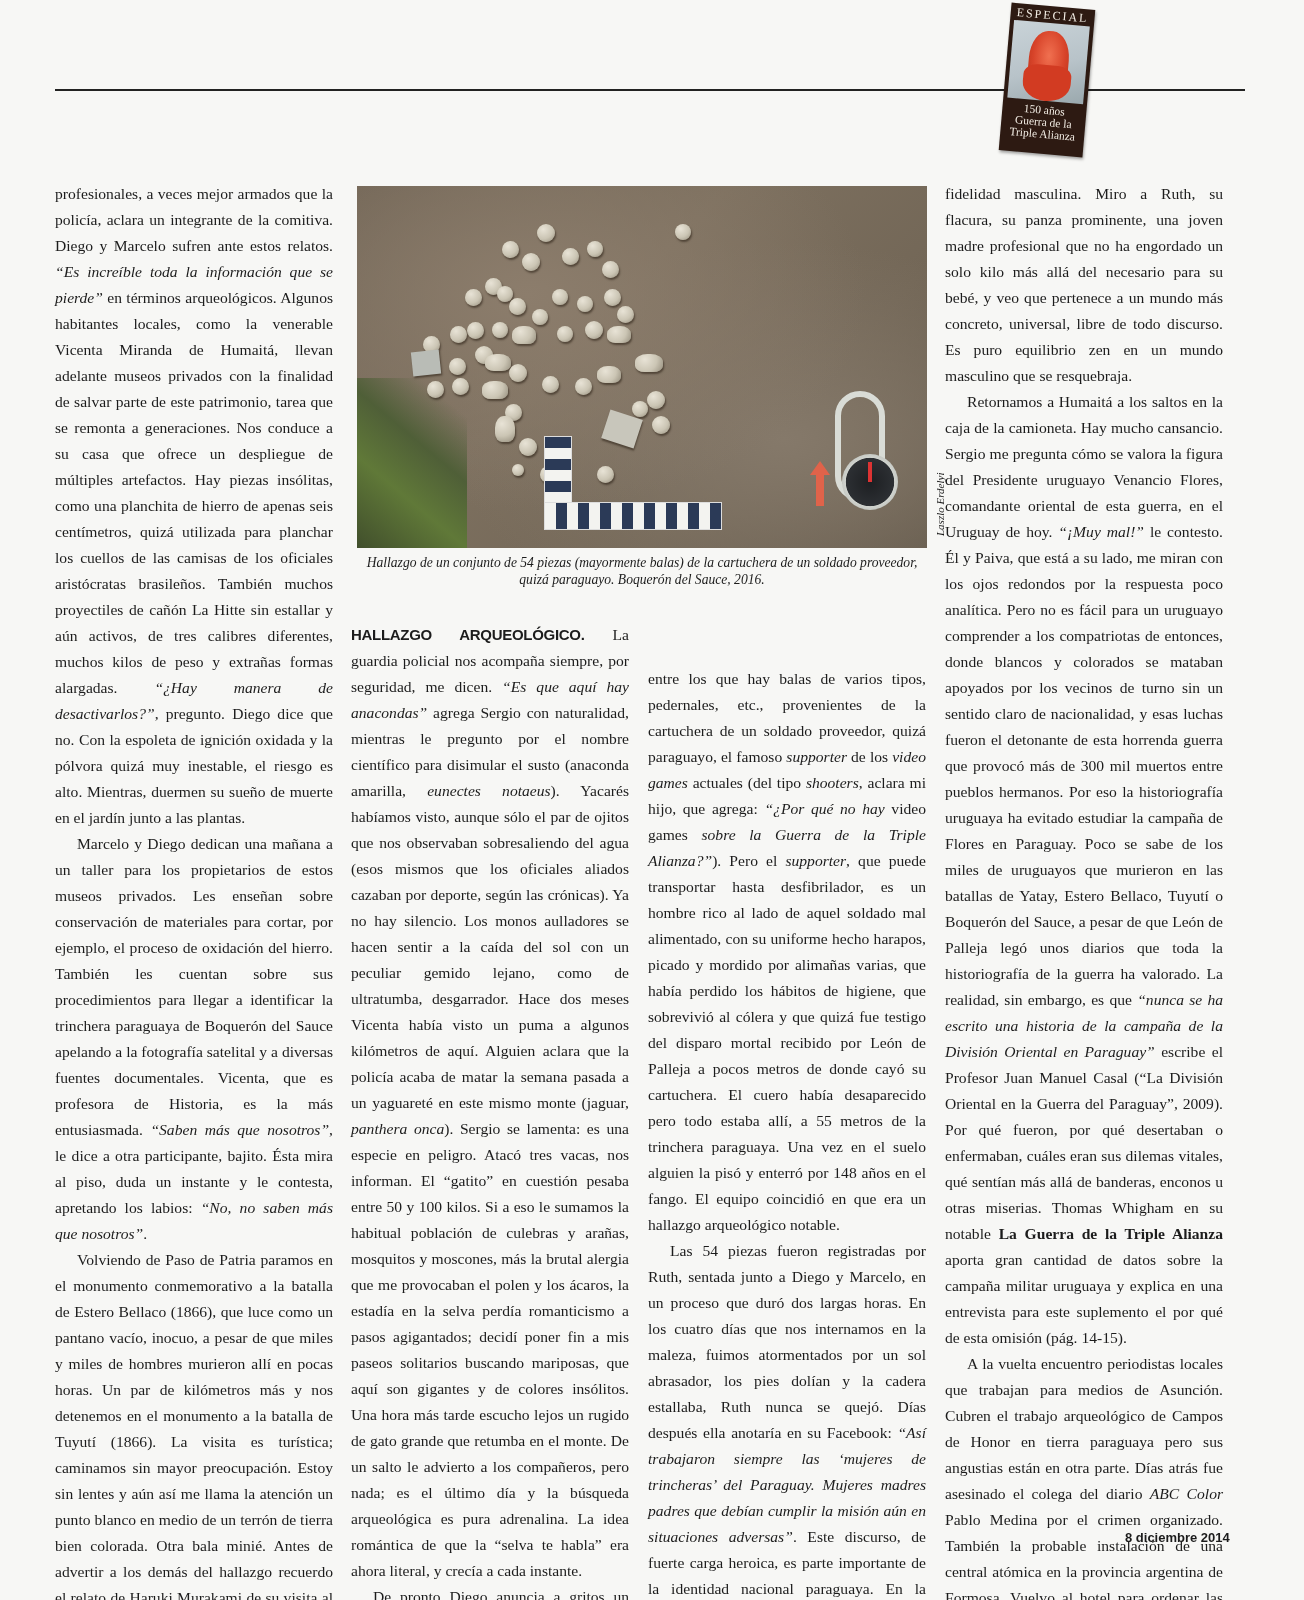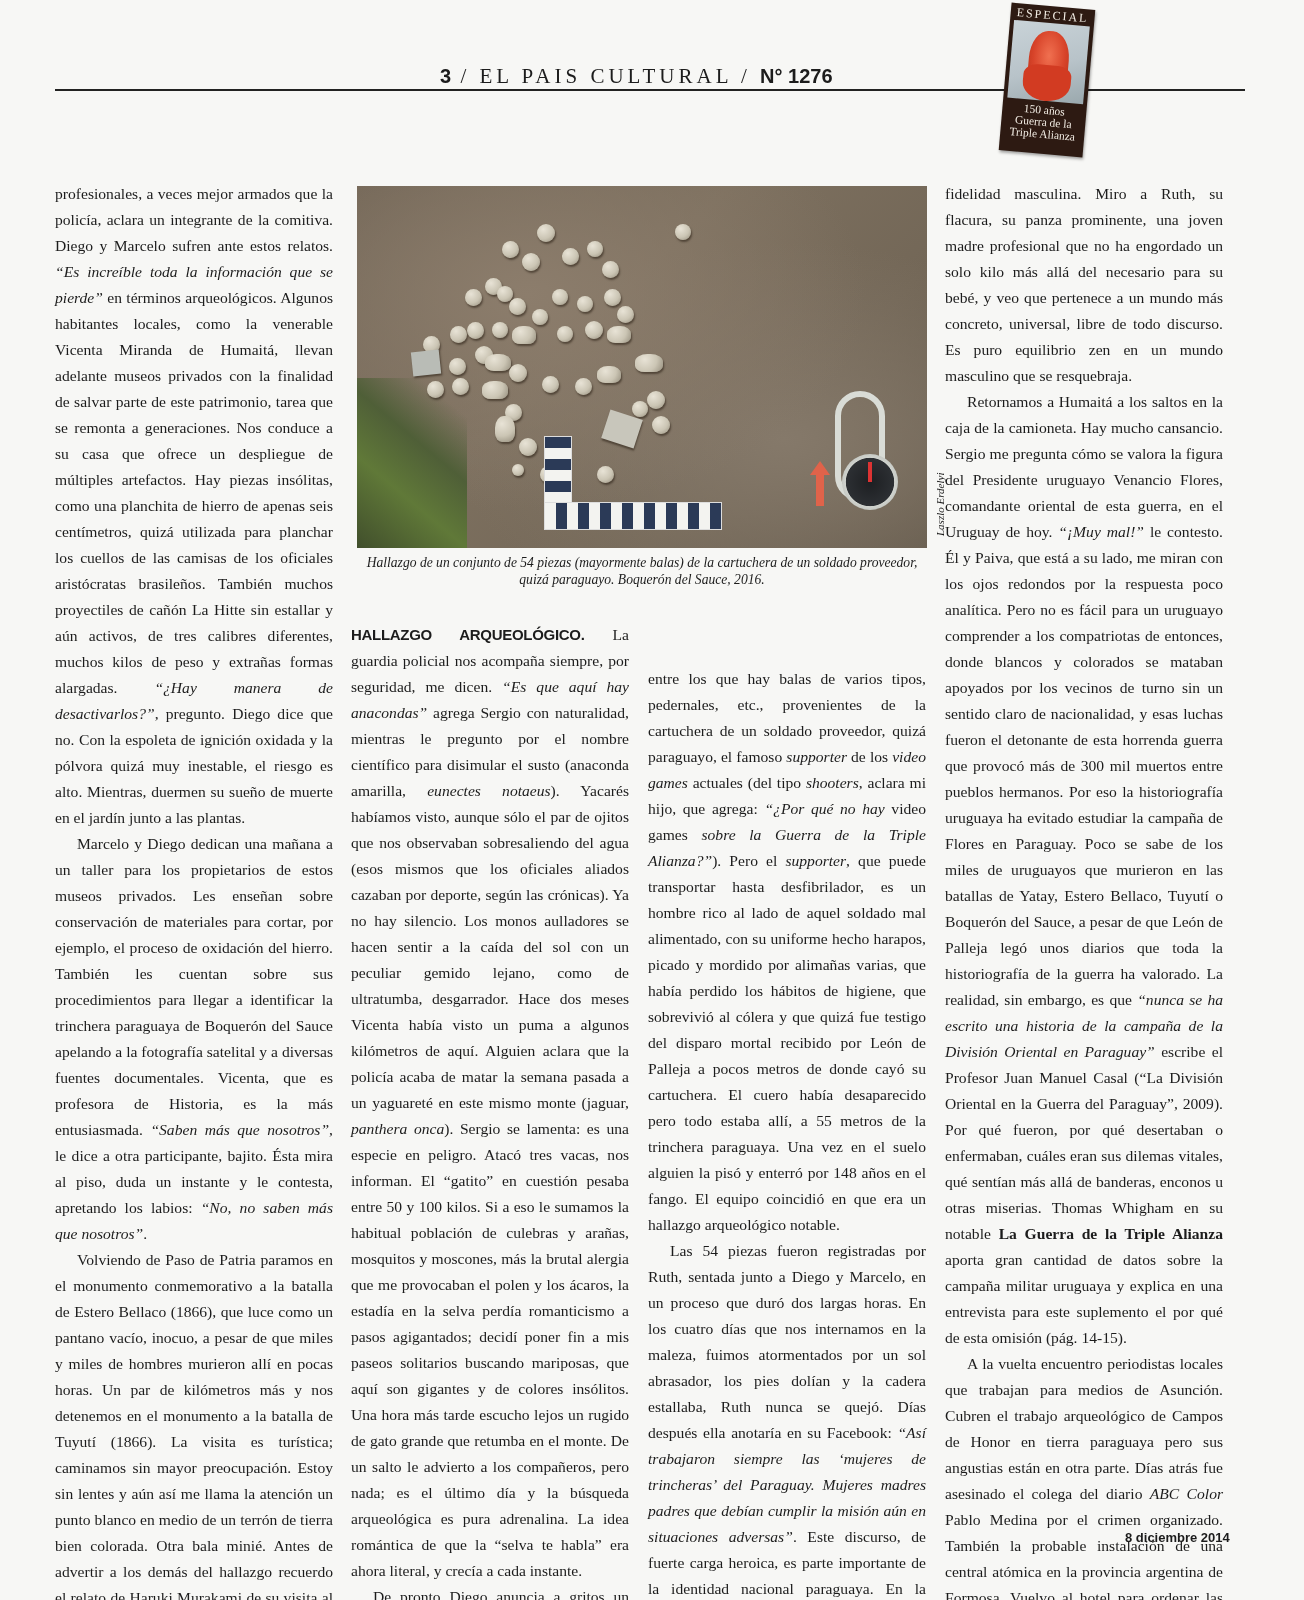--- a/index.html
+++ b/index.html
@@ -142,27 +142,20 @@
     .footer-date {
       position: absolute; left: 1125px; top: 1530px;
       font-family: "Liberation Sans", sans-serif; font-weight: bold; font-size: 13px;
     }
     .end-dot { font-size: 13px; }
   </style>
 </head>
 <body>
 
 <div class="header">
-  <div class="header-title">
-    <span class="bold">3</span>
-    <span>/</span>
-    <span>EL PAIS CULTURAL</span>
-    <span>/</span>
-    <span class="bold">N° 1276</span>
-  </div>
   <div class="header-rule"></div>
 </div>
 
 <div class="especial">
   <div class="especial-label">ESPECIAL</div>
   <div class="especial-portrait">
     <div class="face"></div>
     <div class="beard"></div>
   </div>
   <div class="especial-text">

